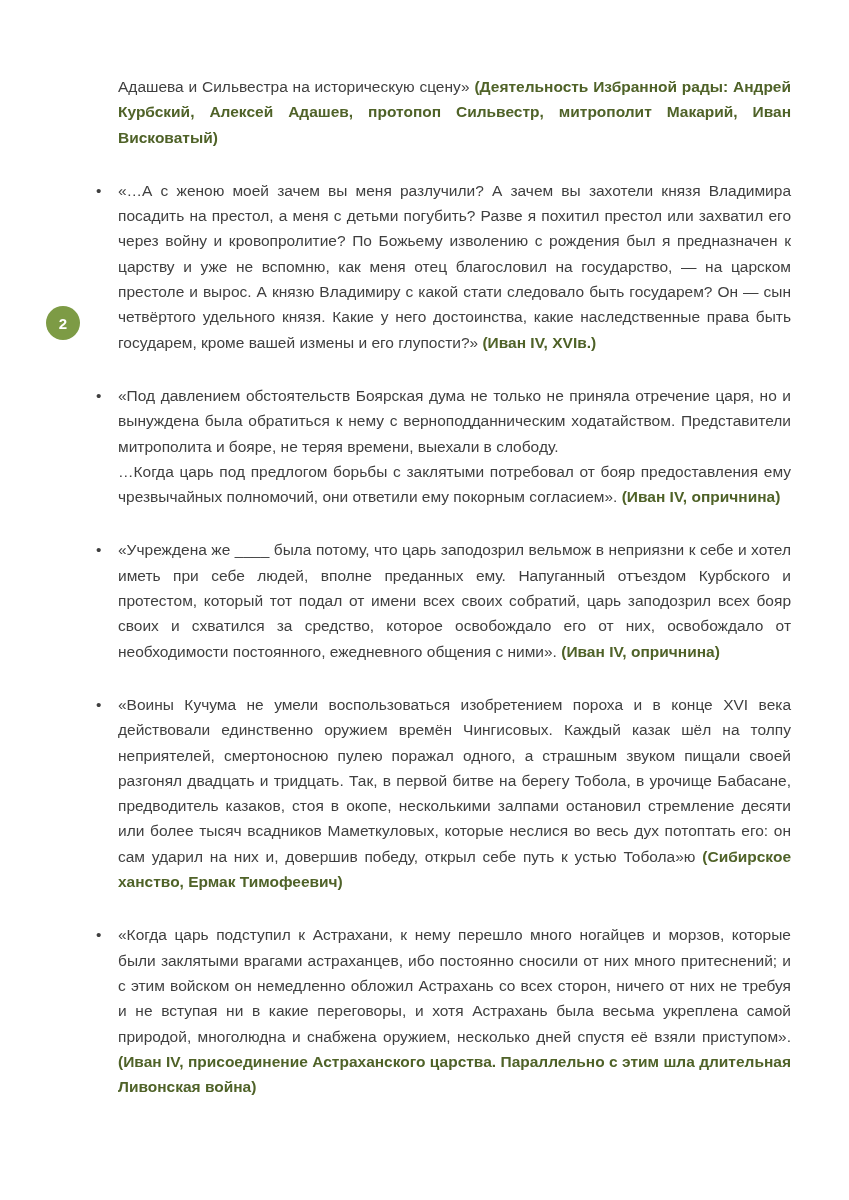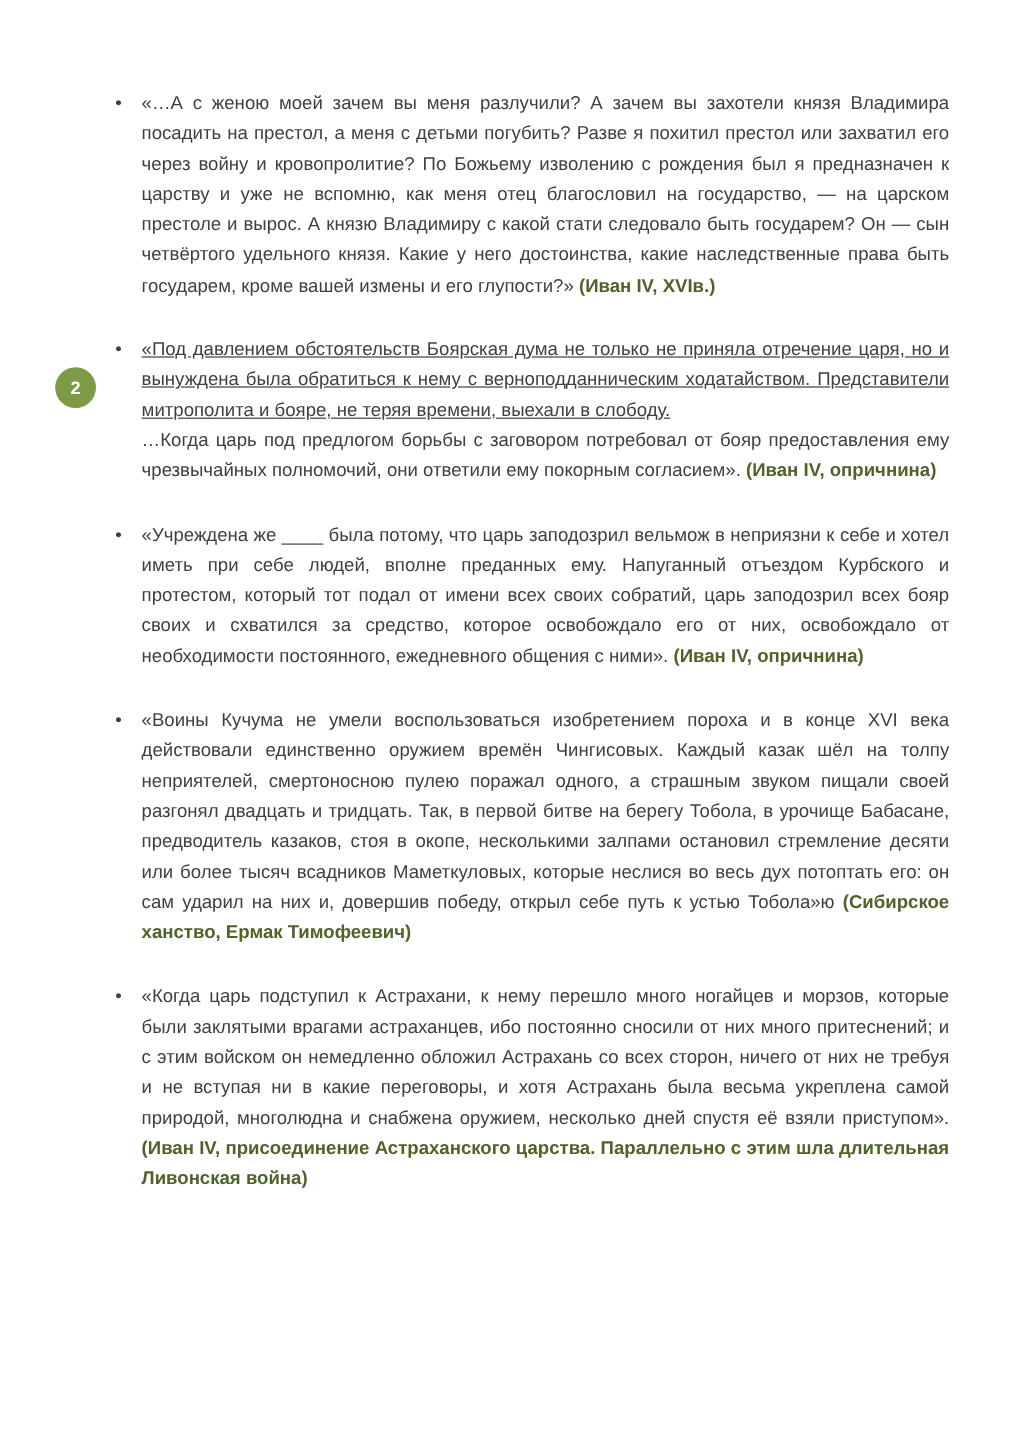--- a/index.html
+++ b/index.html
@@ -23,21 +23,21 @@
   .bullet { position:relative; margin:0 0 28px 0; }
   .dot {
     position:absolute;
     left:-22px; top:0;
     color:#3f3f3f;
   }
   .attr {
     font-weight:bold;
     color:#4f6228;
   }
-  .blk { display:block;text-decoration:underline; }
+  .blk { display:block; }
   .page-badge {
     position:absolute;
     left:46px; top:306px;
     width:34px; height:34px;
     border-radius:50%;
     background:#7d9b45;
     color:#ffffff;
     font-size:15px;
     font-weight:bold;
     display:flex;
@@ -47,30 +47,31 @@
 </style>
 </head>
 <body>
 
 <div class="page-badge">
   <span>2</span>
 </div>
 
 <div class="content">
 
+  <p class="para"><span>Адашева и Сильвестра на историческую сцену» </span><span class="attr">(Деятельность Избранной рады: Андрей Курбский, Алексей Адашев, протопоп Сильвестр, митрополит Макарий, Иван Висковатый)</span></p>
 
   <div class="bullet">
     <span class="dot">•</span>
     <span>«…А с женою моей зачем вы меня разлучили? А зачем вы захотели князя Владимира посадить на престол, а меня с детьми погубить? Разве я похитил престол или захватил его через войну и кровопролитие? По Божьему изволению с рождения был я предназначен к царству и уже не вспомню, как меня отец благословил на государство, — на царском престоле и вырос. А князю Владимиру с какой стати следовало быть государем? Он — сын четвёртого удельного князя. Какие у него достоинства, какие наследственные права быть государем, кроме вашей измены и его глупости?» </span><span class="attr">(Иван IV, XVIв.)</span>
   </div>
 
   <div class="bullet">
     <span class="dot">•</span>
     <span class="blk">«Под давлением обстоятельств Боярская дума не только не приняла отречение царя, но и вынуждена была обратиться к нему с верноподданническим ходатайством. Представители митрополита и бояре, не теряя времени, выехали в слободу.</span>
-    <span>…Когда царь под предлогом борьбы с заговором потребовал от бояр предоставления ему чрезвычайных полномочий, они ответили ему покорным согласием». </span><span class="attr">(Иван IV, опричнина)</span>
+    <span>…Когда царь под предлогом борьбы с заклятыми потребовал от бояр предоставления ему чрезвычайных полномочий, они ответили ему покорным согласием». </span><span class="attr">(Иван IV, опричнина)</span>
   </div>
 
   <div class="bullet">
     <span class="dot">•</span>
     <span>«Учреждена же ____ была потому, что царь заподозрил вельмож в неприязни к себе и хотел иметь при себе людей, вполне преданных ему. Напуганный отъездом Курбского и протестом, который тот подал от имени всех своих собратий, царь заподозрил всех бояр своих и схватился за средство, которое освобождало его от них, освобождало от необходимости постоянного, ежедневного общения с ними». </span><span class="attr">(Иван IV, опричнина)</span>
   </div>
 
   <div class="bullet">
     <span class="dot">•</span>
     <span>«Воины Кучума не умели воспользоваться изобретением пороха и в конце XVI века действовали единственно оружием времён Чингисовых. Каждый казак шёл на толпу неприятелей, смертоносною пулею поражал одного, а страшным звуком пищали своей разгонял двадцать и тридцать. Так, в первой битве на берегу Тобола, в урочище Бабасане, предводитель казаков, стоя в окопе, несколькими залпами остановил стремление десяти или более тысяч всадников Маметкуловых, которые неслися во весь дух потоптать его: он сам ударил на них и, довершив победу, открыл себе путь к устью Тобола»ю </span><span class="attr">(Сибирское ханство, Ермак Тимофеевич)</span>

